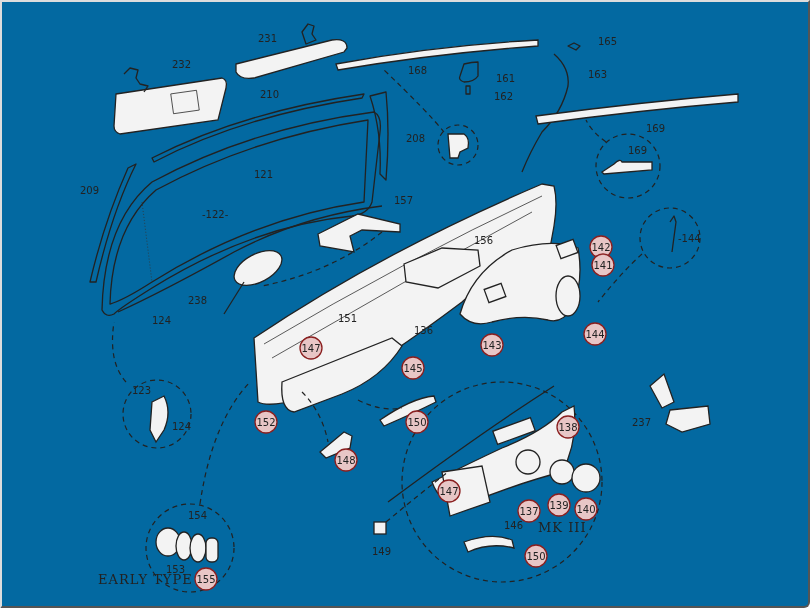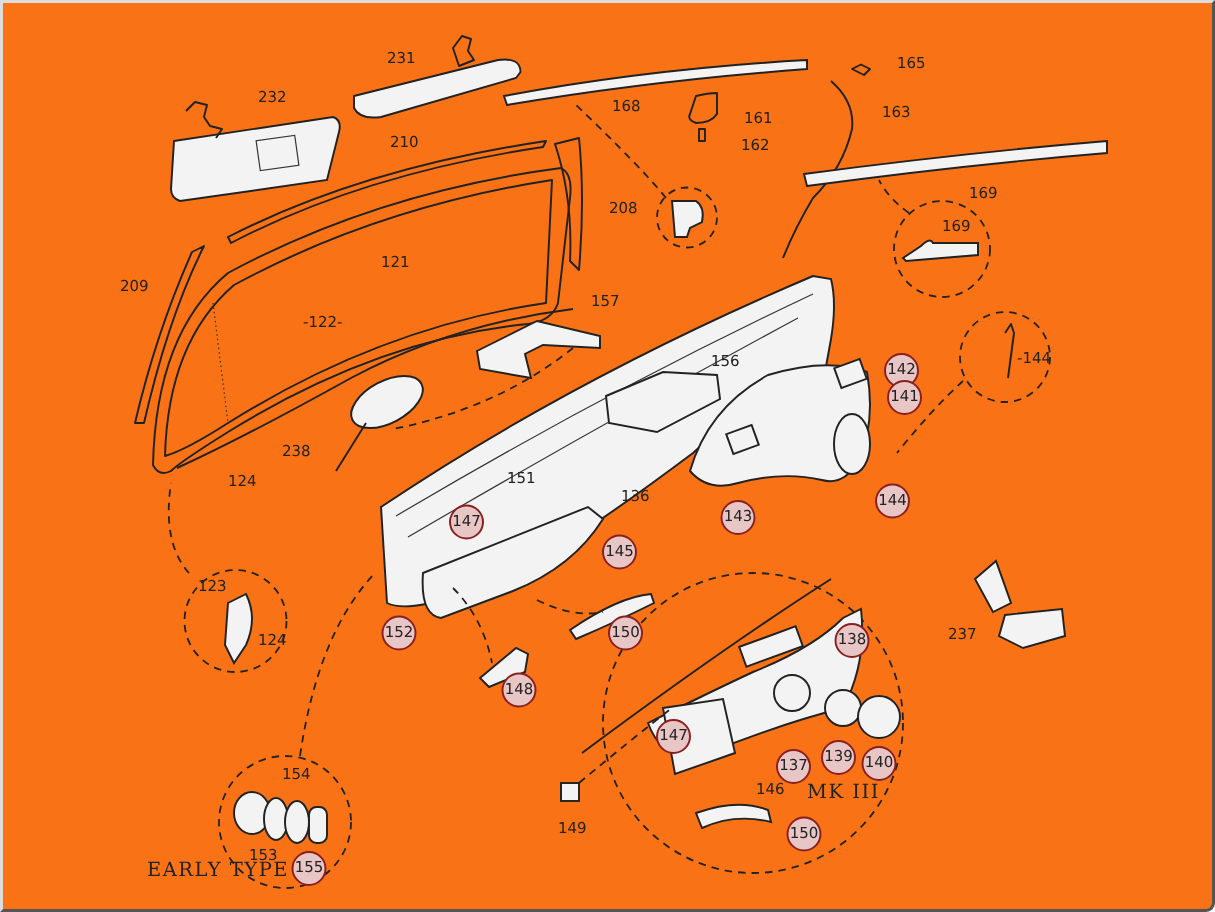--- a/index.html
+++ b/index.html
@@ -1,17 +1,17 @@
 <!DOCTYPE html>
 <html><head>
 <meta charset="utf-8">
 <style>
   html,body{margin:0;padding:0;background:#fff;}
   body{width:810px;height:608px;overflow:hidden;font-family:"DejaVu Serif","Liberation Serif",serif;}
-  #frame{position:absolute;left:0;top:0;width:806px;height:604px;border:2px solid #555;border-top-color:#ddd;border-left-color:#ddd;border-radius:0 0 6px 0;background:#f97316;}
+  #frame{position:absolute;left:0;top:0;width:806px;height:604px;border:2px solid #555;border-top-color:#ddd;border-left-color:#ddd;border-radius:0 0 6px 0;background:#0369a1;}
   svg{position:absolute;left:0;top:0;}
   .lbl{font-family:"DejaVu Sans","Liberation Sans",sans-serif;font-size:10px;fill:#222;}
   .hl circle{fill:#e8c6c6;stroke:#8a1f1f;stroke-width:1.3;}
   .hl text{font-family:"DejaVu Sans","Liberation Sans",sans-serif;font-size:10px;fill:#222;text-anchor:middle;dominant-baseline:central;}
   .part{fill:none;stroke:#222;stroke-width:1.3;stroke-linejoin:round;}
   .partf{fill:#f3f3f3;stroke:#222;stroke-width:1.3;}
   .thin{fill:none;stroke:#333;stroke-width:0.8;}
   .dash{fill:none;stroke:#222;stroke-width:1.2;stroke-dasharray:5 4;}
   .caption{font-family:"DejaVu Serif","Liberation Serif",serif;font-size:13px;fill:#222;letter-spacing:1px;}
 </style>

